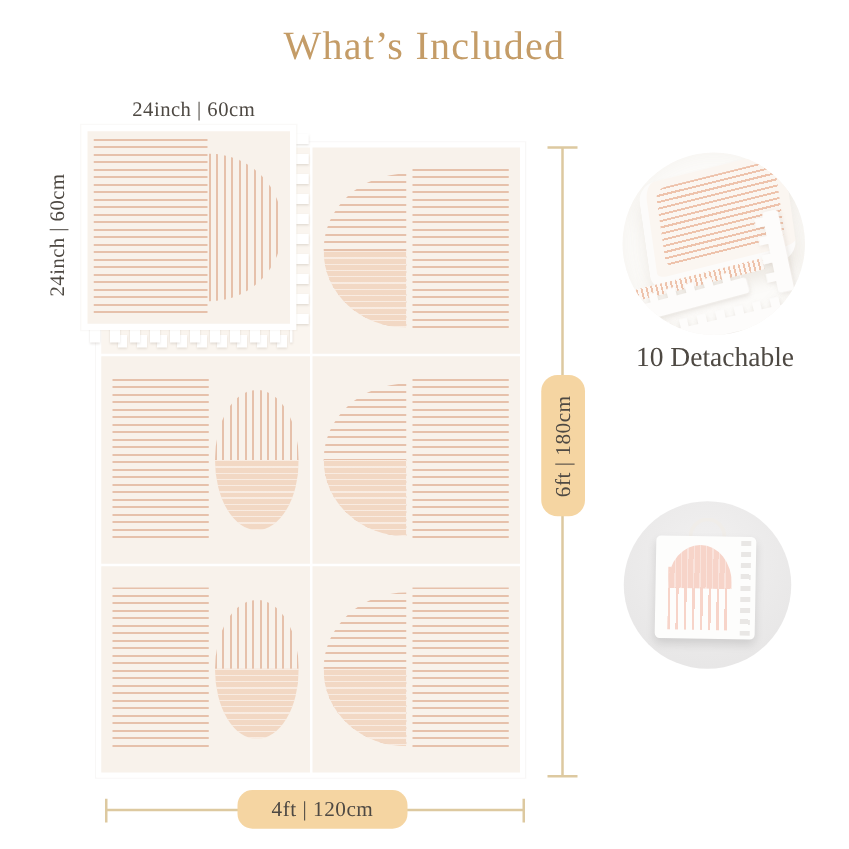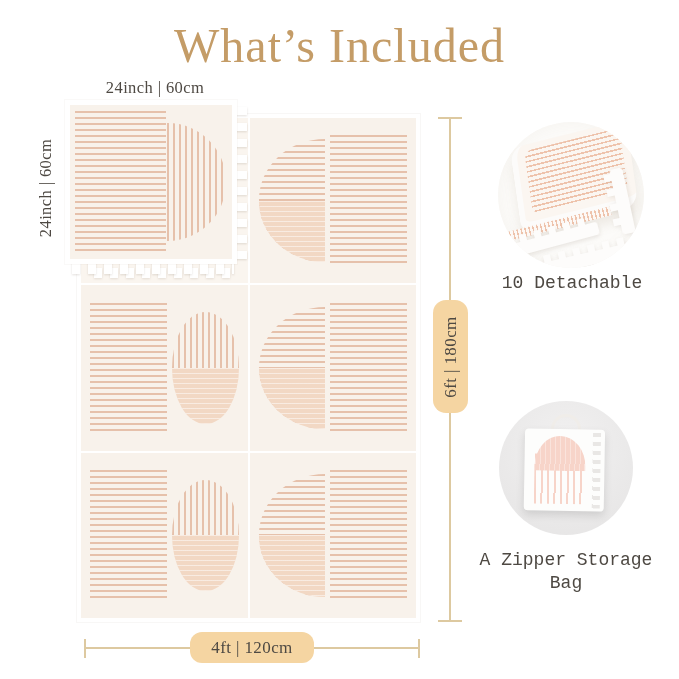--- a/index.html
+++ b/index.html
@@ -1,26 +1,26 @@
 <!DOCTYPE html>
 <html style="--gold: #c49c67; --ink: #4e4943; --pill: #f5d5a2; --tan: #ddc9a0; --cream: #f8f2eb; --stripe: #e6c1ab; --stripe2: #eec3ac; --wash: #f2d8c4; --pink: #f7d4c9;"><head>
 <meta charset="utf-8">
 <style>
   html,body{margin:0;padding:0;background:#fff;}
   .canvas{position:relative;width:679px;height:679px;background:#ffffff;overflow:hidden;
           font-family:"Liberation Serif","DejaVu Serif",serif;}
 
   
   .title{position:absolute;left:0;top:18px;width:100%;text-align:center;
-         font-size:48px;color:var(--gold);letter-spacing:1px;}
+         font-size:32px;color:var(--gold);letter-spacing:1px;}
   .dim{color:var(--ink);font-size:16.5px;letter-spacing:.4px;}
   .dim-top{position:absolute;left:67px;top:78px;width:176px;text-align:center;}
   .dim-side{position:absolute;left:46px;top:188px;white-space:nowrap;
             transform:translate(-50%,-50%) rotate(-90deg);}
-  .callout-label{position:absolute;text-align:center;font-size:18px;line-height:1.28;color:var(--ink);font-family:Liberation Mono, monospace;}
+  .callout-label{position:absolute;text-align:center;font-size:22px;line-height:1.28;color:var(--ink);}
   .callout-label span{display:block;}
 
   
   .h-stripes{background-image:repeating-linear-gradient(180deg,var(--stripe) 0,var(--stripe) 1.6px,rgba(0,0,0,0) 1.6px,rgba(0,0,0,0) 6px);}
   .v-stripes{background-image:repeating-linear-gradient(90deg,var(--stripe) 0,var(--stripe) 1.6px,rgba(0,0,0,0) 1.6px,rgba(0,0,0,0) 6px);}
   .fringe{position:absolute;filter:drop-shadow(0 1px 1px rgba(90,70,50,.16));}
   .fringe-h{background:repeating-linear-gradient(90deg,#fff 0 8px,rgba(0,0,0,0) 8px 16px);}
   .fringe-v{background:repeating-linear-gradient(180deg,#fff 0 8px,rgba(0,0,0,0) 8px 16px);}
 
   
@@ -53,21 +53,21 @@
   .cell.empty .socket{position:absolute;left:8%;right:8%;bottom:5px;height:10px;
       filter:drop-shadow(0 1px 1px rgba(90,70,50,.14));
       background:repeating-linear-gradient(90deg,#fff 0 8px,rgba(0,0,0,0) 8px 16px);}
 
   
   .mline{position:absolute;background:var(--tan);}
   .pill{position:absolute;background:var(--pill);display:flex;align-items:center;justify-content:center;
         color:var(--ink);font-size:17px;letter-spacing:.4px;}
   .pill-v{left:433px;top:300px;width:35px;height:113px;border-radius:13px;}
   .pill-v span{transform:rotate(-90deg);white-space:nowrap;}
-  .pill-h{left:190px;top:632px;width:124px;height:31px;border-radius:12px;}
+  .pill-h{left:190px;top:632px;width:136px;height:31px;border-radius:12px;}
 
   
   .circle1{position:absolute;left:498px;top:122px;width:146px;height:146px;border-radius:50%;
            background:#fcfbf9;overflow:hidden;box-shadow:inset 0 0 18px rgba(160,140,120,.07);}
   .bp-tile{position:absolute;left:16px;top:12px;width:120px;height:86px;
            transform:rotate(-14deg) skewX(-6deg);border-radius:14px;background:#fbf6f1;
            border-left:6px solid #fcfbfa;border-bottom:10px solid #fcfbfa;box-sizing:border-box;
            box-shadow:0 10px 12px rgba(150,125,100,.14);}
   .bp-tile-stripes{position:absolute;inset:6px 8px;border-radius:8px;
       background-image:repeating-linear-gradient(180deg,var(--stripe2) 0,var(--stripe2) 1.6px,rgba(0,0,0,0) 1.6px,rgba(0,0,0,0) 5px);}
@@ -175,17 +175,14 @@
   </div>
 
   <div class="circle2">
     <div class="bag-handle"></div>
     <div class="bag">
       <div class="bag-stripes"></div>
       <div class="bag-dome"></div>
       <div class="bag-edge"></div>
     </div>
   </div>
-  <div class="callout-label" style="left:466px;top:549px;width:200px;">
-    <span>A Zipper Storage Bag</span>
-  </div>
 
 </div>
 
 </body></html>

